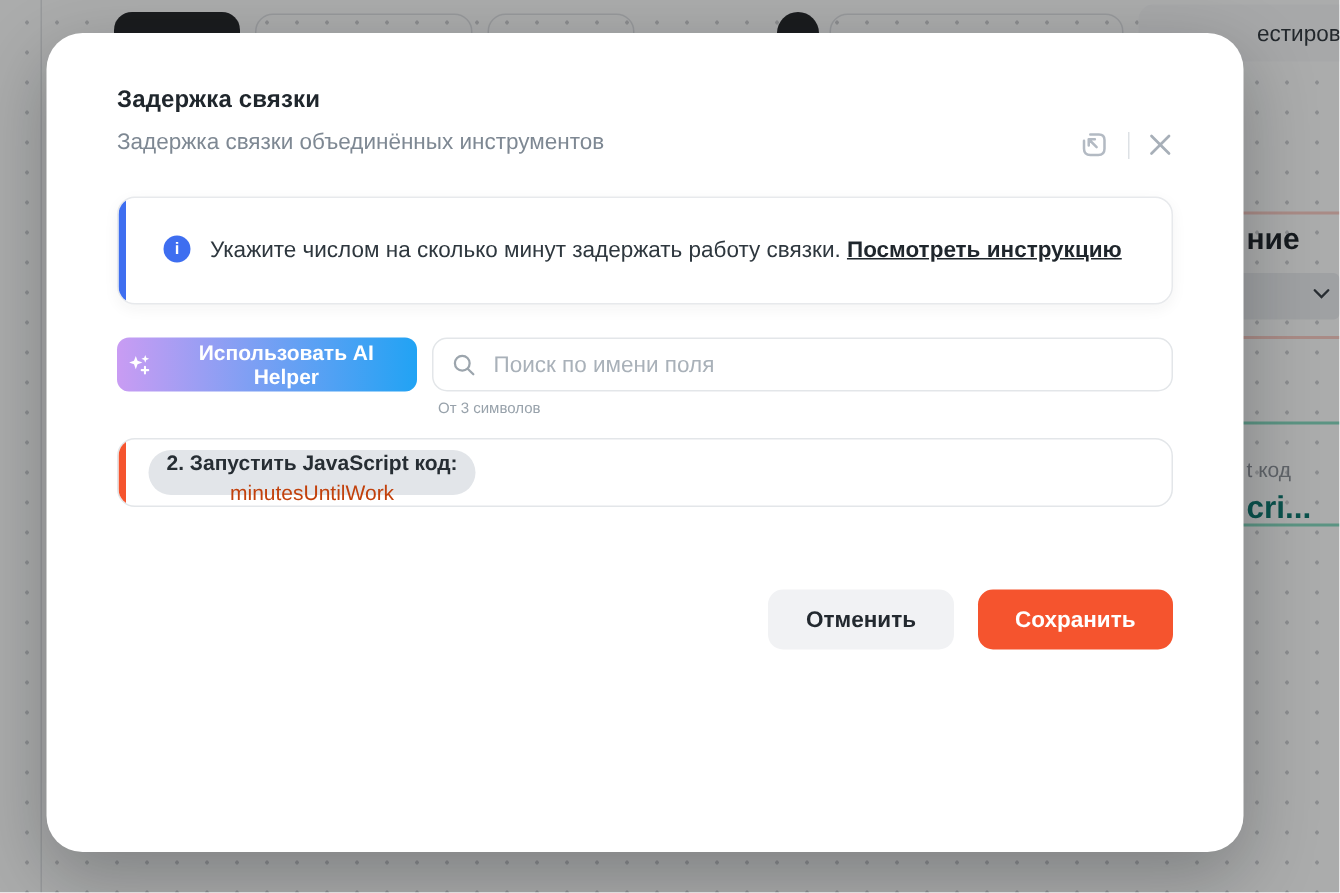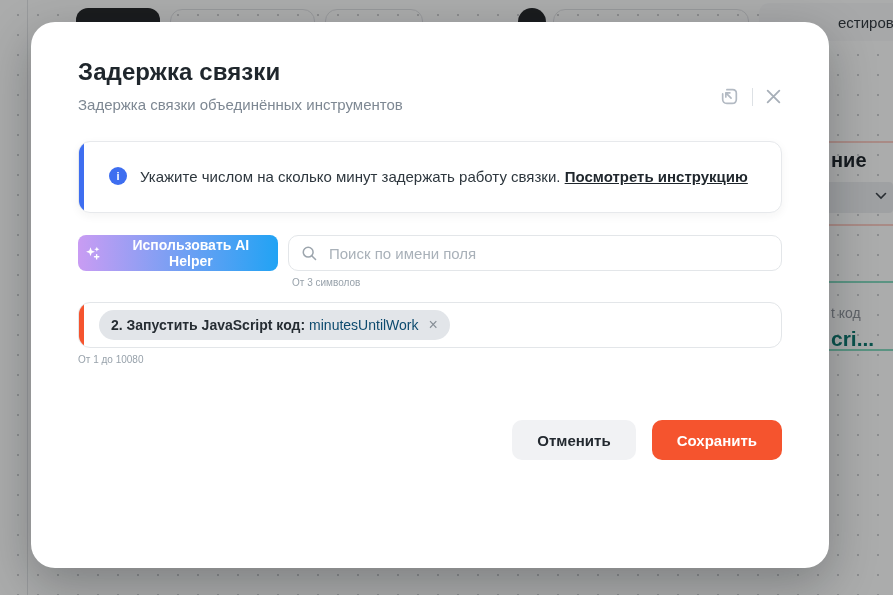--- a/index.html
+++ b/index.html
@@ -43,21 +43,21 @@
   .bk-txt2{position:absolute;left:831px;top:327px;font-size:21px;font-weight:700;color:#0f766e;}
   .overlay{position:absolute;inset:0;background:rgba(0,0,0,0.30);z-index:2;}
 
   
   .modal{
     position:absolute;left:31px;top:22px;width:798px;height:546px;z-index:3;
     background:#FFFFFF;border-radius:24px;
     box-shadow:0 16px 48px rgba(10,14,18,0.28);
     padding:36px 47px 0 47px;box-sizing:border-box;
   }
-  .m-title{font-size:24px;font-weight:700;color:#1F262C;letter-spacing:.1px;}
+  .m-title{font-size:16px;font-weight:700;color:#1F262C;letter-spacing:.1px;}
   .m-sub{margin-top:10px;font-size:15px;color:#7E8893;}
   .m-actions{position:absolute;top:64px;right:47px;display:flex;align-items:center;gap:12px;}
   .icon-btn{border:none;background:none;padding:0;cursor:pointer;display:flex;align-items:center;}
   .m-divider{width:1px;height:18px;background:#DDE1E5;}
 
   .info-card{
     position:relative;margin-top:28px;border:1px solid #E7E9EC;border-radius:12px;
     box-shadow:0 3px 10px rgba(30,38,44,0.05);
     padding:22px 30px 22px 30px;overflow:hidden;background:#fff;
   }
@@ -93,24 +93,24 @@
 
   .field-label{margin-top:16px;font-size:15px;color:#2A3138;}
   .req{font-size:13px;color:#F5593B;margin-left:5px;}
   .value-field{
     position:relative;margin-top:14px;height:44px;border:1px solid #E3E6E9;border-radius:12px;
     display:flex;align-items:center;padding:0 10px 0 20px;overflow:hidden;background:#fff;cursor:text;
   }
   .value-bar{position:absolute;left:0;top:0;bottom:0;width:5px;background:#F5542E;border-radius:5px 0 0 5px;}
   .chip{
     display:inline-flex;align-items:center;height:30px;background:#E2E5E9;border-radius:16px;
-    padding:0 12px;font-size:14px;gap:4px;
+    padding:0 12px;font-size:14px;gap:4px;flex-direction:column;
   }
   .chip .c-src{font-weight:700;color:#262D33;white-space:nowrap;}
-  .chip .c-val{color:#0c4a6e;white-space:nowrap;}
+  .chip .c-val{color:#c2410c;white-space:nowrap;}
   .chip .c-x{
     border:none;background:none;cursor:pointer;color:#878F97;font-size:16px;line-height:1;
     padding:0 0 0 6px;font-family:inherit;
   }
 
   .footer{display:flex;justify-content:flex-end;gap:16px;margin-top:55px;}
   .btn{
     height:40px;border:none;border-radius:10px;padding:0 25px;font-size:15px;font-weight:700;
     cursor:pointer;font-family:"Liberation Sans","DejaVu Sans",sans-serif;
   }
@@ -200,20 +200,19 @@
 
 
   <div class="value-field">
     <div class="value-bar"></div>
     <span class="chip">
       <span class="c-src">2. Запустить JavaScript код:</span>
       <span class="c-val">minutesUntilWork</span>
       <button class="c-x">×</button>
     </span>
   </div>
-  <div class="hint">От 1 до 10080</div>
 
   <div class="footer">
     <button class="btn btn-cancel">Отменить</button>
     <button class="btn btn-save">Сохранить</button>
   </div>
 
 </div>
 
 </body></html>

